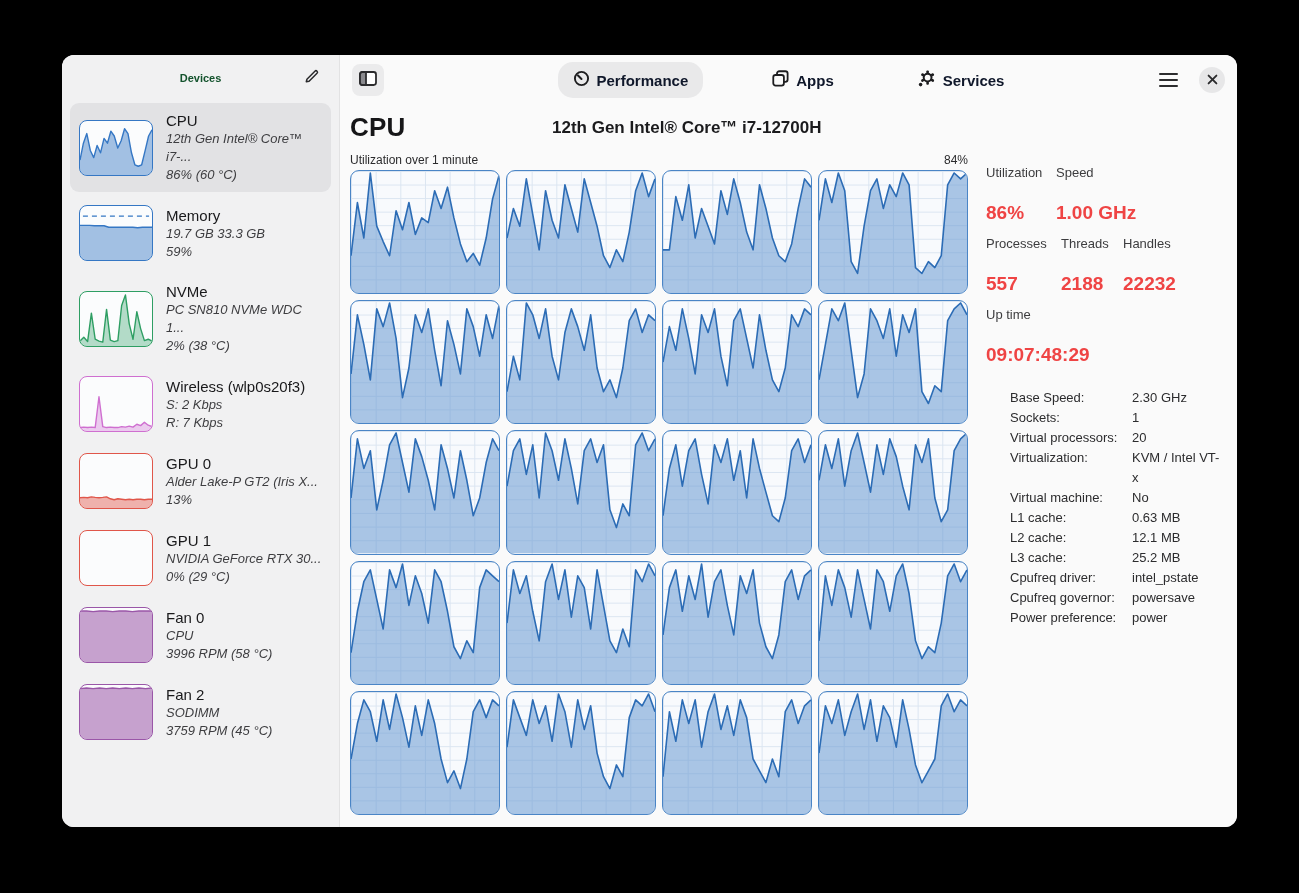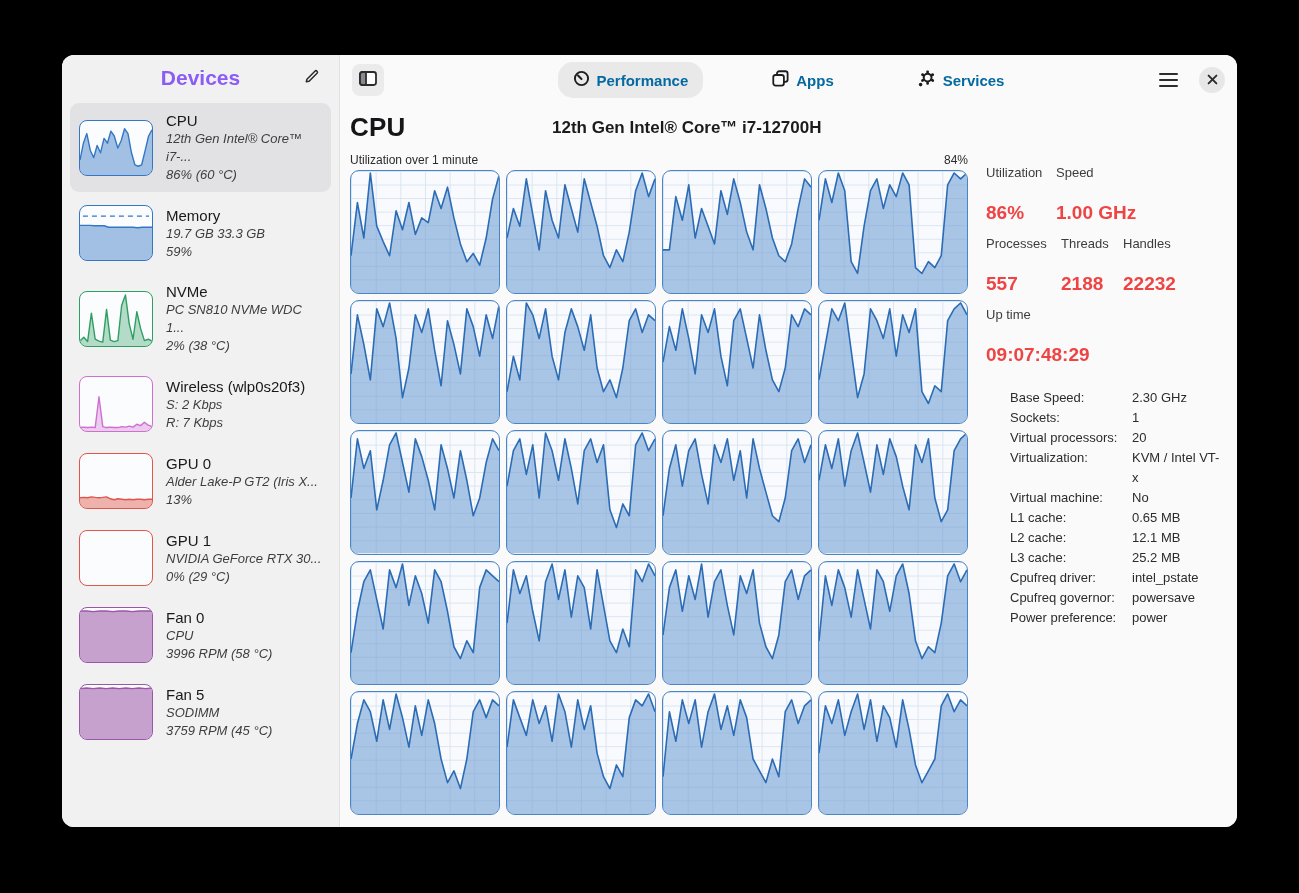--- a/index.html
+++ b/index.html
@@ -7,21 +7,21 @@
               font-family:"Liberation Sans","DejaVu Sans",sans-serif; }
   .window { position:absolute; left:62px; top:55px; width:1175px; height:772px;
             background:#fafafa; border-radius:12px; overflow:hidden; display:flex;
             box-shadow:0 8px 40px rgba(0,0,0,.6); }
 
   
   .sidebar { width:278px; min-width:278px; background:#f1f1f2; border-right:1px solid #e2e2e3;
              display:flex; flex-direction:column; }
   .sidebar-header { height:46px; display:flex; align-items:center; justify-content:center;
                     position:relative; }
-  .sidebar-title { font-size:21px; font-weight:700; color:#8b5cf6; }
+  .sidebar-title { font-size:11px; font-weight:700; color:#14532d; }
   .edit-btn { position:absolute; right:14px; top:9px; width:28px; height:28px; border:none;
               background:transparent; border-radius:7px; display:flex; align-items:center;
               justify-content:center; cursor:pointer; }
   .device-list { flex:1; padding:2px 8px; overflow:hidden; }
   .device-item { display:flex; align-items:center; gap:13px; padding:8px 9px; border-radius:9px;
                  margin-bottom:5px; cursor:pointer; }
   .device-item.selected { background:#e2e2e4; }
   .thumb { width:74px; height:56px; min-width:74px; border-radius:8px; background:#fbfcfd;
            border:1.5px solid; overflow:hidden; position:relative; }
   .thumb svg { position:absolute; inset:0; width:100%; height:100%; }
@@ -29,21 +29,21 @@
   .device-text .s { font-size:13px; color:#3e3e41; line-height:18px;font-style:italic; }
 
   
   .main { flex:1; display:flex; flex-direction:column; background:#fafafa; min-width:0; }
   .topbar { height:50px; display:flex; align-items:center; padding:0 12px; position:relative; }
   .icon-btn { width:32px; height:32px; border:none; border-radius:8px; background:#ebebec;
               display:flex; align-items:center; justify-content:center; cursor:pointer; }
   .tabs { position:absolute; left:0; right:0; top:0; height:50px; display:flex;
           align-items:center; justify-content:center; gap:54px; pointer-events:none; }
   .tab { display:flex; align-items:center; gap:7px; font-size:15px; font-weight:700;
-         color:#0369a1; padding:8px 15px; border-radius:15px; cursor:pointer; pointer-events:auto;
+         color:#0f172a; padding:8px 15px; border-radius:15px; cursor:pointer; pointer-events:auto;
          background:transparent; border:none; }
   .tab.active { background:#e9e9ea; }
   .topbar-right { margin-left:auto; display:flex; align-items:center; gap:16px; }
   .menu-btn { width:30px; height:30px; background:transparent; border:none; display:flex;
               flex-direction:column; justify-content:center; gap:4px; align-items:center; cursor:pointer; }
   .menu-btn i { display:block; width:19px; height:2.2px; background:#2c2c2e; border-radius:2px; }
   .close-btn { width:26px; height:26px; border-radius:50%; background:#e7e7e8; border:none;
                display:flex; align-items:center; justify-content:center; cursor:pointer; }
 
   .content { flex:1; display:flex; padding:0 12px 12px 10px; min-height:0; }
@@ -179,21 +179,21 @@
           </div>
         </div>
         <div class="device-item">
           <div class="thumb" style="border-color: rgb(154, 86, 168);">
             <svg viewBox="0 0 74 55" preserveAspectRatio="none">
               <path d="M0,55 L0.0,3.7 L6.7,3.1 L13.5,3.7 L20.2,3.1 L26.9,3.7 L33.6,3.1 L40.4,3.7 L47.1,3.1 L53.8,3.7 L60.5,3.1 L67.3,3.7 L74.0,3.1 L74,55 Z" fill="rgba(154,86,168,0.55)"></path>
               <path d="M0.0,3.7 L6.7,3.1 L13.5,3.7 L20.2,3.1 L26.9,3.7 L33.6,3.1 L40.4,3.7 L47.1,3.1 L53.8,3.7 L60.5,3.1 L67.3,3.7 L74.0,3.1" fill="none" stroke="#9a56a8" stroke-width="1.4" vector-effect="non-scaling-stroke" stroke-linejoin="round"></path>
             </svg>
           </div>
           <div class="device-text">
-            <div class="t">Fan 5</div>
+            <div class="t">Fan 2</div>
             <div class="s">SODIMM</div>
             <div class="s">3759 RPM (45 °C)</div>
           </div>
         </div>
       </div>
   </aside>
 
   <div class="main">
 
     <div class="topbar">
@@ -445,21 +445,21 @@
             <div class="detail-row">
               <span>Virtualization:</span>
               <span class="dv">KVM / Intel VT-x</span>
             </div>
             <div class="detail-row">
               <span>Virtual machine:</span>
               <span class="dv">No</span>
             </div>
             <div class="detail-row">
               <span>L1 cache:</span>
-              <span class="dv">0.65 MB</span>
+              <span class="dv">0.63 MB</span>
             </div>
             <div class="detail-row">
               <span>L2 cache:</span>
               <span class="dv">12.1 MB</span>
             </div>
             <div class="detail-row">
               <span>L3 cache:</span>
               <span class="dv">25.2 MB</span>
             </div>
             <div class="detail-row">

